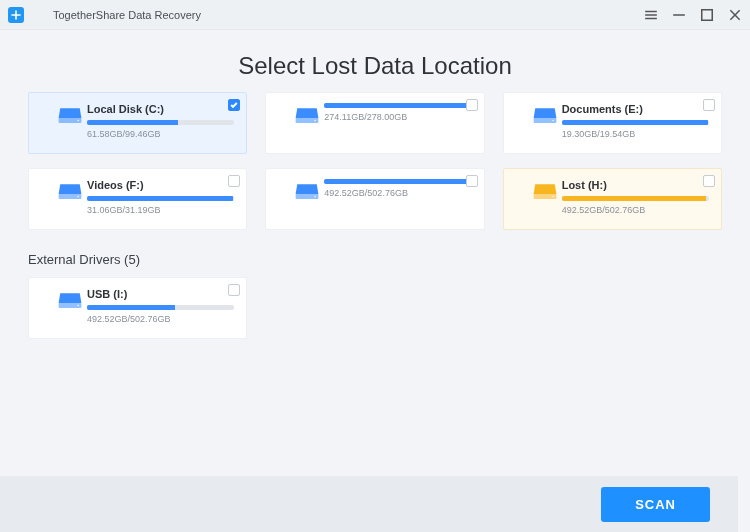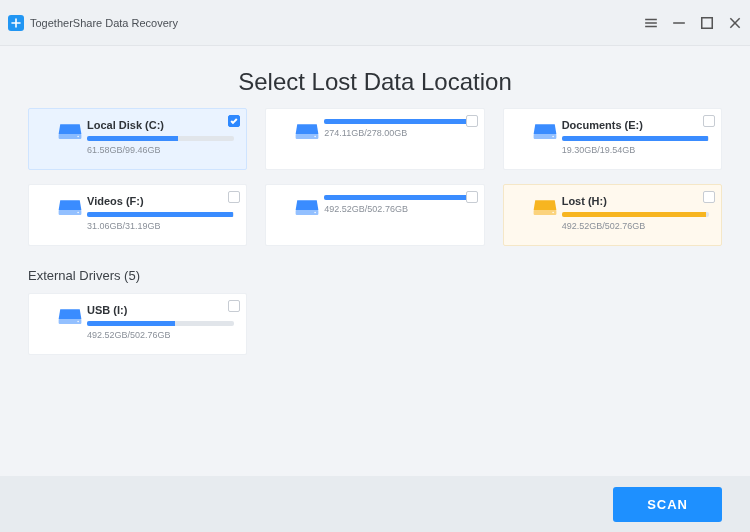--- a/index.html
+++ b/index.html
@@ -1,23 +1,24 @@
 <!DOCTYPE html>
 <html><head>
 <meta charset="utf-8">
 <style>
   * { box-sizing: border-box; margin: 0; padding: 0; font-family: "Segoe UI", Arial, sans-serif; }
   html, body { width: 750px; height: 532px; overflow: hidden; background: #f2f4f7; }
   .titlebar {
-    height: 46px;
+    height: 30px;
     background: #eef1f4;
     display: flex;
     align-items: center;
     padding: 0 8px;
     border-bottom: 1px solid #e2e5e9;
+    gap: 23px;
   }
   .app-logo {
     width: 16px; height: 16px;
     background: #2196f3;
     border-radius: 3px;
     display: flex; align-items: center; justify-content: center;
     margin-right: 6px;
   }
   .app-logo svg { width: 10px; height: 10px; fill: #fff; }
   .app-title { font-size: 11px; color: #4a4f55; }
@@ -86,21 +87,21 @@
   }
   .drive-card.selected .drive-check {
     background: #2d88ff;
     border-color: #2d88ff;
   }
   .drive-check svg { width: 8px; height: 8px; stroke: #fff; stroke-width: 2.5; fill: none; display: none; }
   .drive-card.selected .drive-check svg { display: block; }
 
   .footer {
     position: absolute;
-    left: 0; right: 0; bottom: 0;
+    left: 0; right: 12px; bottom: 0;
     height: 56px;
     background: #e7ebef;
     display: flex;
     align-items: center;
     justify-content: flex-end;
     padding: 0 28px;
   }
   .scan-btn {
     background: #1e90ff;
     color: #fff;

